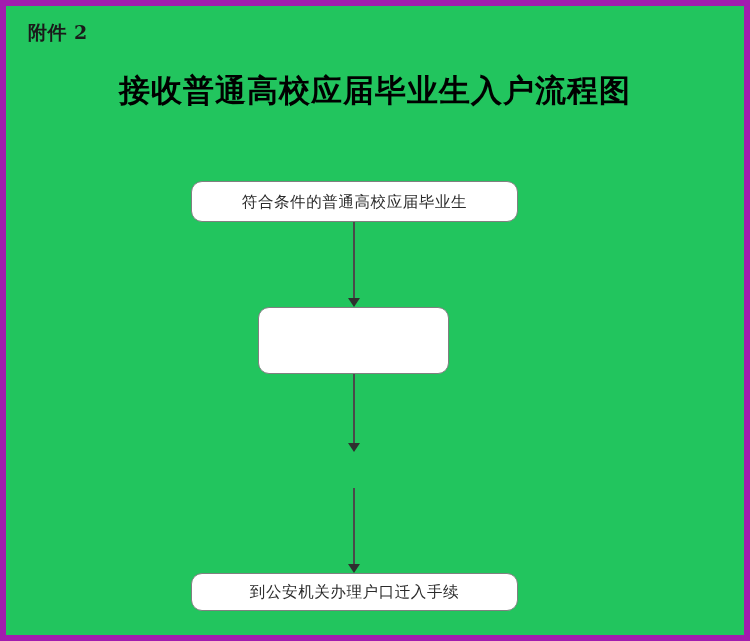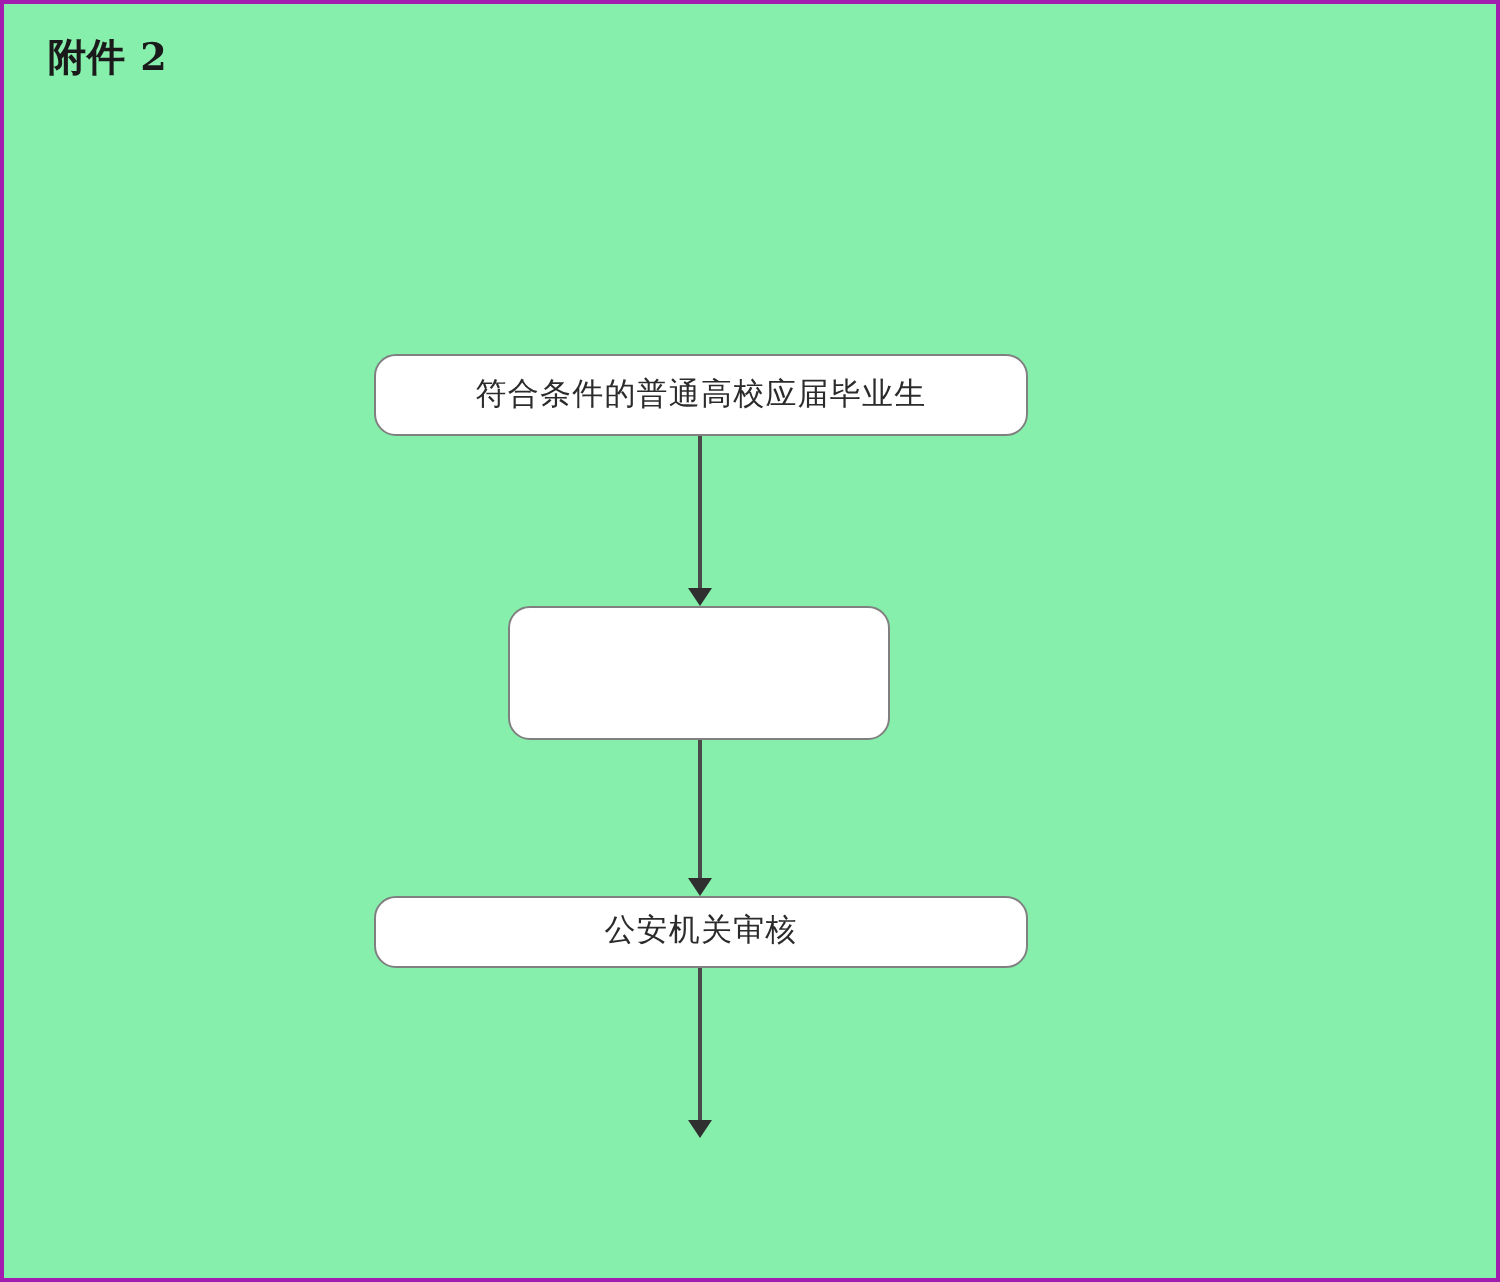--- a/index.html
+++ b/index.html
@@ -7,22 +7,22 @@
     padding: 0;
     background: #ffffff;
   }
   body {
     font-family: "Liberation Sans", "DejaVu Sans", sans-serif;
   }
   #page {
     position: relative;
     width: 750px;
     height: 641px;
-    background: #86efac;
-    border: 2px solid #a21caf;
+    background: #22c55e;
+    border: 6px solid #a21caf;
     box-sizing: border-box;
     overflow: hidden;
   }
   
   #attachment-label {
     position: absolute;
     left: 22px;
     top: 14px;
     font-family: "DejaVu Serif", "Liberation Serif", serif;
     font-weight: bold;
@@ -110,44 +110,45 @@
   #connector-3 { top: 482px; height: 85px; }
   #connector-3 .shaft { height: 76px; }
 </style>
 </head>
 <body>
 
 <div id="page">
 
   <div id="attachment-label">附件 2</div>
 
+  <div id="doc-title">接收普通高校应届毕业生入户流程图</div>
 
   <div id="flowchart">
 
     <div class="node" id="node-1">
       <span class="line">符合条件的普通高校应届毕业生</span>
     </div>
 
     <div class="connector" id="connector-1">
       <div class="shaft"></div>
       <div class="head"></div>
     </div>
 
     <div class="node" id="node-2">
     </div>
 
     <div class="connector" id="connector-2">
       <div class="shaft"></div>
       <div class="head"></div>
     </div>
 
-    <div class="node" id="node-3">
-      <span class="line">公安机关审核</span>
-    </div>
 
     <div class="connector" id="connector-3">
       <div class="shaft"></div>
       <div class="head"></div>
     </div>
 
+    <div class="node" id="node-4">
+      <span class="line">到公安机关办理户口迁入手续</span>
+    </div>
 
   </div>
 </div>
 
 </body></html>

